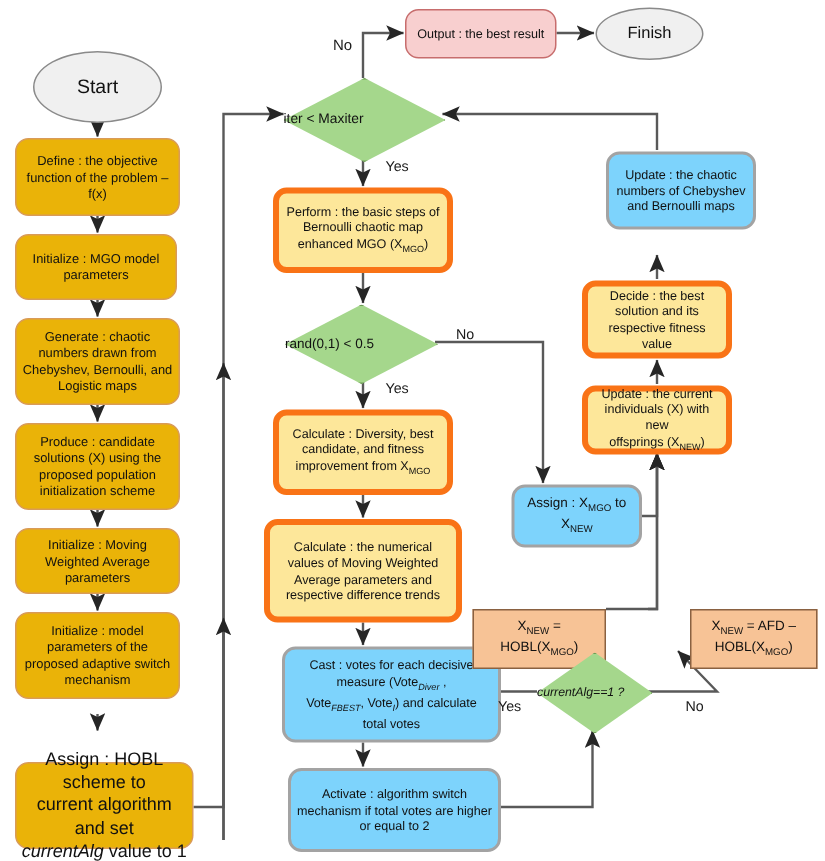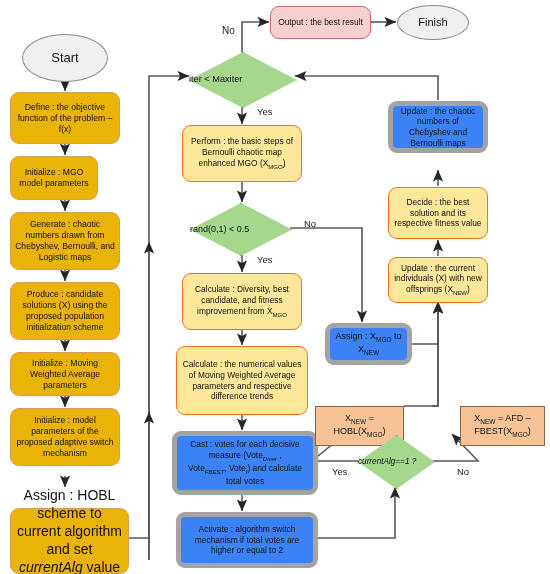--- a/index.html
+++ b/index.html
@@ -3,22 +3,22 @@
 <meta charset="utf-8">
 <style>
   html,body{margin:0;padding:0;background:#ffffff;}
   body{font-family:"Liberation Sans","DejaVu Sans",sans-serif;}
   #canvas{position:relative;width:550px;height:574px;background:#ffffff;overflow:hidden;}
   svg#wires{position:absolute;left:0;top:0;width:550px;height:574px;pointer-events:none;}
   .node{position:absolute;box-sizing:border-box;display:flex;align-items:center;justify-content:center;text-align:center;color:#111111;}
   .proc{border-radius:9px;border:1px solid #d6a94a;}
   .peach{background:#eab308;border:1px solid #d99b58;}
   .peach-sq{background:#f7c396;border:1px solid #8a6141;border-radius:0;}
-  .yellow{background:#fde79a;border:1px solid #f97316;}
-  .yellowdeep{background:#3b82f6;border:5px solid #a3a3a3;}
+  .yellow{background:#fde79a;border:4px solid #f97316;}
+  .yellowdeep{background:#7dd3fc;border:2px solid #a3a3a3;margin-left:16px;}
   .pink{background:#f8cfcf;border:1px solid #c76d6d;border-radius:9px;}
   .term{border-radius:50%/50%;background:#f0f0f0;border:1px solid #8a8a8a;border-radius:50%;}
   .dia-wrap{position:absolute;}
   .dia{width:100%;height:100%;background:#a5d78c;border:1px solid #6e9b56;
        clip-path:polygon(50% 0,100% 50%,50% 100%,0 50%);
        display:flex;align-items:center;justify-content:center;}
   .dia-txt{position:absolute;left:0;top:0;width:100%;height:100%;
            display:flex;align-items:center;justify-content:flex-start;text-align:center;color:#111;}
   .lbl{position:absolute;color:#1a1a1a;white-space:nowrap;margin-left:7px;}
   .txt{line-height:1.28;padding:0 3px;text-align:center;}
@@ -90,41 +90,41 @@
   </svg>
 
   <div class="node term" style="left:22px;top:34px;width:86px;height:48px;font-size:13px;">
     <span class="txt">Start</span>
   </div>
 
   <div class="node proc peach" style="left:10px;top:92px;width:110px;height:52px;font-size:8.6px;">
     <span class="txt">Define : the objective function of the problem – f(x)</span>
   </div>
 
-  <div class="node proc peach" style="left:10px;top:156px;width:88px;height:44px;font-size:8.6px;">
+  <div class="node proc peach" style="left:10px;top:156px;width:108px;height:44px;font-size:8.6px;">
     <span class="txt">Initialize : MGO model parameters</span>
   </div>
 
   <div class="node proc peach" style="left:10px;top:212px;width:110px;height:58px;font-size:8.6px;">
     <span class="txt">Generate : chaotic numbers drawn from Chebyshev, Bernoulli, and Logistic maps</span>
   </div>
 
   <div class="node proc peach" style="left:10px;top:282px;width:110px;height:58px;font-size:8.6px;">
     <span class="txt">Produce : candidate solutions (X) using the proposed population initialization scheme</span>
   </div>
 
   <div class="node proc peach" style="left:10px;top:352px;width:110px;height:44px;font-size:8.6px;">
     <span class="txt">Initialize : Moving Weighted Average parameters</span>
   </div>
 
   <div class="node proc peach" style="left:10px;top:408px;width:110px;height:58px;font-size:8.6px;">
     <span class="txt">Initialize :  model parameters of the proposed adaptive switch mechanism</span>
   </div>
 
-  <div class="node proc peach" style="left:10px;top:508px;width:119px;height:66px;font-size:14px;">
+  <div class="node proc peach" style="left:10px;top:508px;width:119px;height:58px;font-size:12px;">
     <span class="txt">
       <span>Assign :  HOBL scheme to</span><br>
       <span>current algorithm and set</span><br>
       <span class="ital">currentAlg</span><span> value to 1</span>
     </span>
   </div>
 
   <div class="dia-wrap" style="left:189px;top:52px;width:106px;height:54px;">
     <div class="dia"></div>
     <div class="dia-txt" style="font-size:9.2px;">
@@ -211,21 +211,21 @@
 
   <div class="node peach-sq" style="left:315px;top:406px;width:89px;height:40px;font-size:9px;">
     <span class="txt">
       <span>X</span><sub>NEW</sub><span> = HOBL(X</span><sub>MGO</sub><span>)</span>
     </span>
   </div>
 
   <div class="node peach-sq" style="left:460px;top:406px;width:85px;height:40px;font-size:9px;">
     <span class="txt">
       <span>X</span><sub>NEW</sub><span> = AFD –</span><br>
-      <span>FBEST(X</span><sub>MGO</sub><span>)</span>
+      <span>HOBL(X</span><sub>MGO</sub><span>)</span>
     </span>
   </div>
 
   <div class="dia-wrap" style="left:358px;top:435px;width:75px;height:52px;">
     <div class="dia"></div>
     <div class="dia-txt" style="font-size:8.2px;">
       <span class="ital">currentAlg==1 ?</span>
     </div>
   </div>
 

